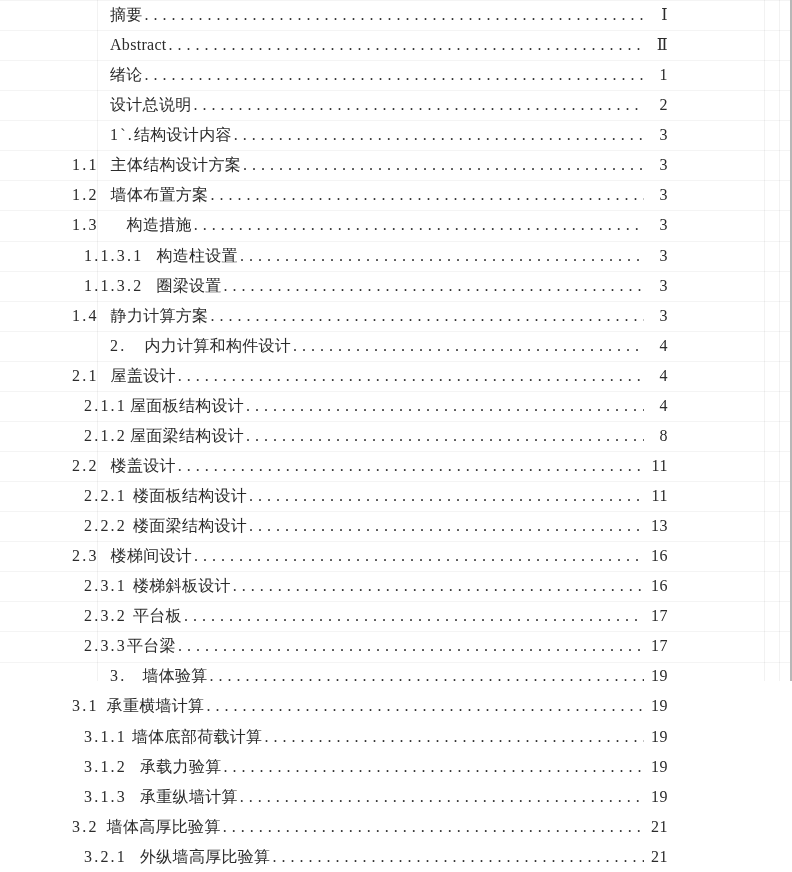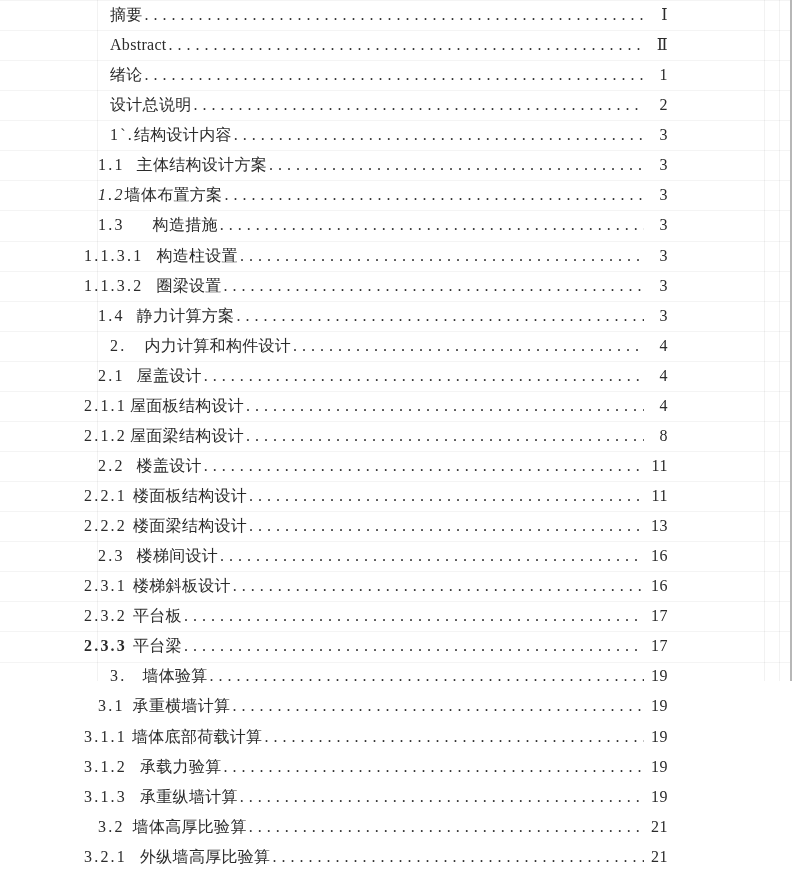--- a/index.html
+++ b/index.html
@@ -39,21 +39,21 @@
     flex: 0 0 30.07px;
     display: flex;
     align-items: center;
     padding-right: 124px;
     font-size: 16px;
     line-height: 1;
     white-space: nowrap;
     cursor: default;
   }
   .toc-row.lvl0 { padding-left: 110px; }
-  .toc-row.lvl1 { padding-left: 98px; }
+  .toc-row.lvl1 { padding-left: 72px; }
   .toc-row.lvl2 { padding-left: 84px; }
   .num {
     letter-spacing: 2.2px;
     flex: 0 0 auto;
   }
   .title {
     flex: 0 0 auto;
     letter-spacing: 0.3px;
   }
   .leader {
@@ -112,21 +112,21 @@
     <span class="leader">. . . . . . . . . . . . . . . . . . . . . . . . . . . . . . . . . . . . . . . . . . . . . . . . . . . . . . . . . . . . . . . . . . . . . . . . . . . . . . . . . . . . . . . . . . . . . . . . . . . . . . . . . . . . . . . . . . . . . . . . </span>
     <span class="pagenum">3</span>
   </div>
       <div class="toc-row lvl1">
     <span class="num" style="margin-right: 12px;">1.1</span>
     <span class="title">主体结构设计方案</span>
     <span class="leader">. . . . . . . . . . . . . . . . . . . . . . . . . . . . . . . . . . . . . . . . . . . . . . . . . . . . . . . . . . . . . . . . . . . . . . . . . . . . . . . . . . . . . . . . . . . . . . . . . . . . . . . . . . . . . . . . . . . . . . . . </span>
     <span class="pagenum">3</span>
   </div>
       <div class="toc-row lvl1">
-    <span class="num" style="margin-right: 0; font-style: italic;">1.2</span>
+    <span class="num" style="margin-right: 12px;">1.2</span>
     <span class="title">墙体布置方案</span>
     <span class="leader">. . . . . . . . . . . . . . . . . . . . . . . . . . . . . . . . . . . . . . . . . . . . . . . . . . . . . . . . . . . . . . . . . . . . . . . . . . . . . . . . . . . . . . . . . . . . . . . . . . . . . . . . . . . . . . . . . . . . . . . . </span>
     <span class="pagenum">3</span>
   </div>
       <div class="toc-row lvl1">
     <span class="num" style="margin-right: 28px;">1.3</span>
     <span class="title">构造措施</span>
     <span class="leader">. . . . . . . . . . . . . . . . . . . . . . . . . . . . . . . . . . . . . . . . . . . . . . . . . . . . . . . . . . . . . . . . . . . . . . . . . . . . . . . . . . . . . . . . . . . . . . . . . . . . . . . . . . . . . . . . . . . . . . . . </span>
     <span class="pagenum">3</span>
   </div>
@@ -202,21 +202,21 @@
     <span class="leader">. . . . . . . . . . . . . . . . . . . . . . . . . . . . . . . . . . . . . . . . . . . . . . . . . . . . . . . . . . . . . . . . . . . . . . . . . . . . . . . . . . . . . . . . . . . . . . . . . . . . . . . . . . . . . . . . . . . . . . . . </span>
     <span class="pagenum">16</span>
   </div>
       <div class="toc-row lvl2">
     <span class="num" style="margin-right: 6px;">2.3.2</span>
     <span class="title">平台板</span>
     <span class="leader">. . . . . . . . . . . . . . . . . . . . . . . . . . . . . . . . . . . . . . . . . . . . . . . . . . . . . . . . . . . . . . . . . . . . . . . . . . . . . . . . . . . . . . . . . . . . . . . . . . . . . . . . . . . . . . . . . . . . . . . . </span>
     <span class="pagenum">17</span>
   </div>
       <div class="toc-row lvl2">
-    <span class="num" style="margin-right: 6px; font-weight: bold;">2.3.3</span>
+    <span class="num" style="">2.3.3</span>
     <span class="title">平台梁</span>
     <span class="leader">. . . . . . . . . . . . . . . . . . . . . . . . . . . . . . . . . . . . . . . . . . . . . . . . . . . . . . . . . . . . . . . . . . . . . . . . . . . . . . . . . . . . . . . . . . . . . . . . . . . . . . . . . . . . . . . . . . . . . . . . </span>
     <span class="pagenum">17</span>
   </div>
       <div class="toc-row lvl0">
     <span class="num" style="margin-right: 16px;">3.</span>
     <span class="title">墙体验算</span>
     <span class="leader">. . . . . . . . . . . . . . . . . . . . . . . . . . . . . . . . . . . . . . . . . . . . . . . . . . . . . . . . . . . . . . . . . . . . . . . . . . . . . . . . . . . . . . . . . . . . . . . . . . . . . . . . . . . . . . . . . . . . . . . . </span>
     <span class="pagenum">19</span>
   </div>

